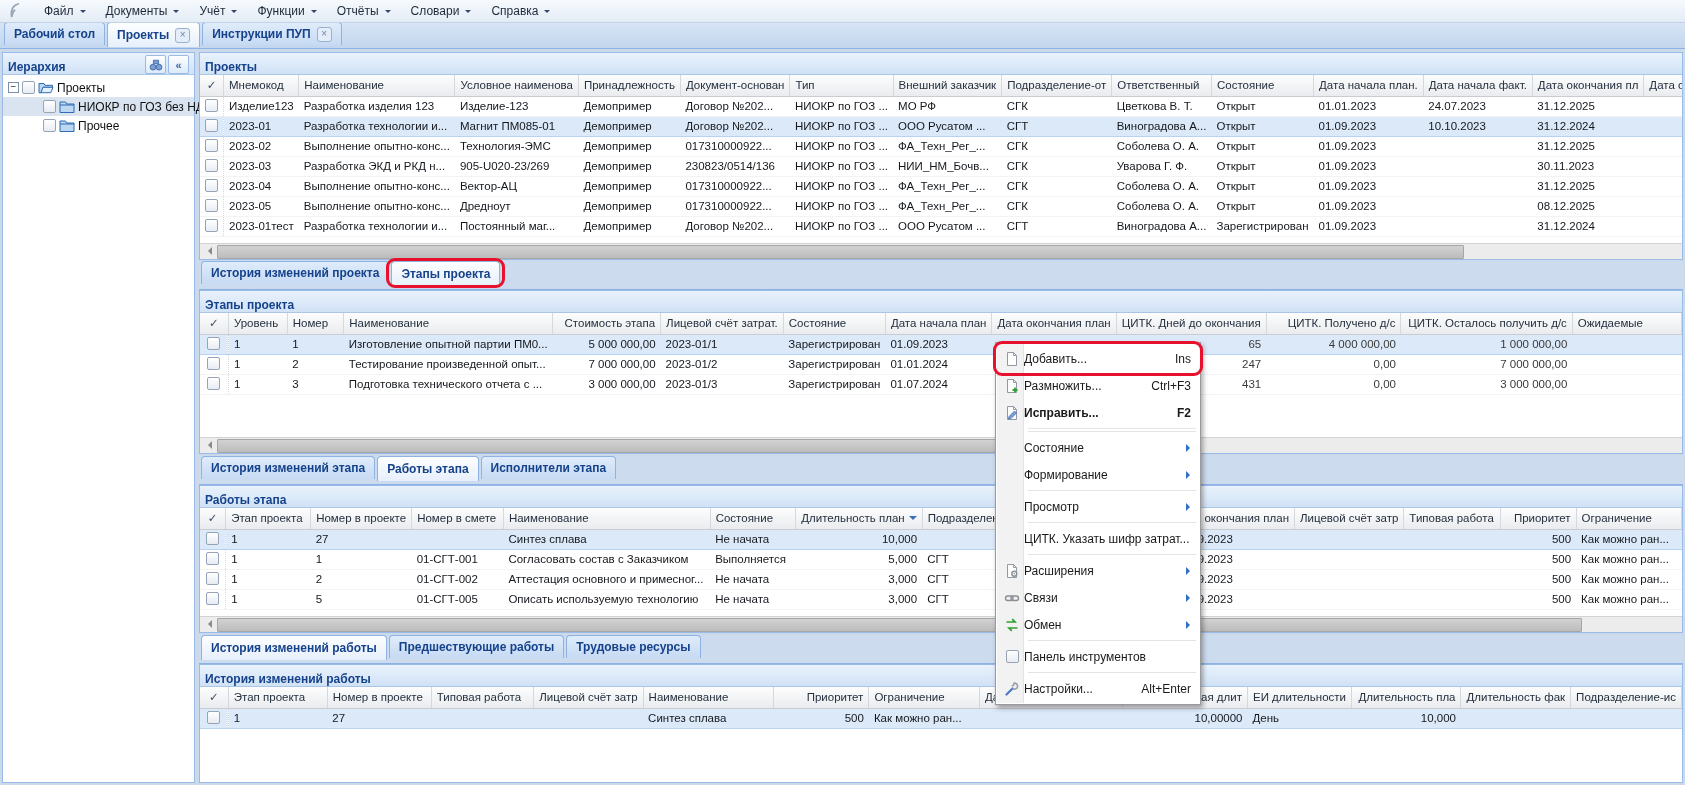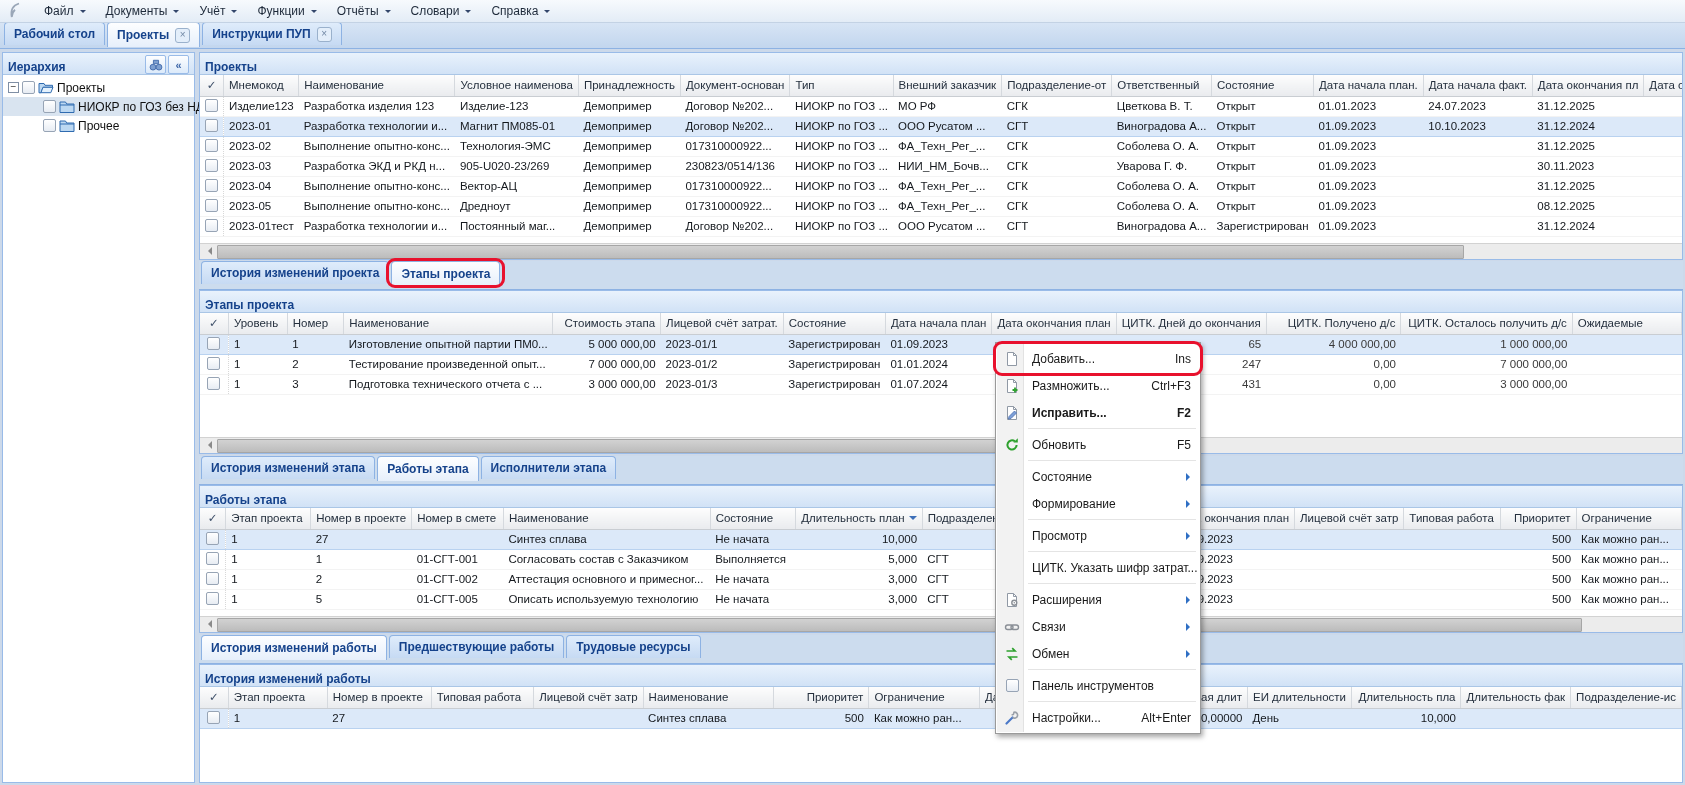--- a/index.html
+++ b/index.html
@@ -55,21 +55,21 @@
   .hs-btn{position:absolute;left:0;top:0;width:16px;height:14px;display:flex;align-items:center;justify-content:center}
   .tri-l{width:0;height:0;border:4px solid transparent;border-right-color:#8a8a8a}
   .thumb{position:absolute;left:17px;top:1px;height:12px;background:linear-gradient(#d2d2d2,#bcbcbc);
          border:1px solid #a6a6a6;border-radius:1px}
   
   .cmenu{position:absolute;left:995px;top:342px;width:202px;background:#fff;border:1px solid #9a9a9a;
          box-shadow:2px 3px 5px rgba(0,0,0,.35);padding:2px 1px;z-index:50}
   .cmenu::before{content:"";position:absolute;left:1px;top:1px;bottom:1px;width:26px;background:#f2f2f2;border-right:1px solid #e2e2e2}
   .ci{position:relative;display:flex;align-items:center;height:27px;padding:0 8px 0 3px;color:#1a1a1a}
   .cicon{width:24px;min-width:24px;display:flex;align-items:center;justify-content:center}
-  .clbl{margin-left:8px;white-space:nowrap}
+  .clbl{white-space:nowrap}
   .csc{margin-left:auto;padding-left:14px;white-space:nowrap}
   .ci.b .clbl,.ci.b .csc{font-weight:bold}
   .carr{position:absolute;right:5px;width:0;height:0;border:4px solid transparent;border-left-color:#2f6fc4}
   .csep{height:1px;background:#e4e4e4;margin:2px 3px 2px 31px}
   
   .ringed{position:relative}
   .ringed::after{content:"";position:absolute;inset:-4px -4px;border:3px solid var(--annotation);
                  border-radius:9px;pointer-events:none;z-index:60}
   .tab.ringed::after{inset:-4px -6px -2px -6px}
 </style>
@@ -673,30 +673,20 @@
         <svg width="16" height="16" viewBox="0 0 16 16">
           <path d="M3.5 1.5h6l3 3v10h-9z" fill="#fff" stroke="#9099a5"></path>
           <path d="M9.5 1.5v3h3" fill="none" stroke="#9099a5"></path>
           <path d="M5 11.5l5.5-5.5 2 2-5.5 5.5-2.6.6z" fill="#7d9fd6" stroke="#4a6fb0" stroke-width="0.8"></path>
         </svg>
       </span>
       <span class="clbl">Исправить...</span>
       <span class="csc">F2</span>
     </div>
     <div class="csep"></div>
-    <div class="ci">
-      <span class="cicon">
-        <svg width="16" height="16" viewBox="0 0 16 16">
-          <path d="M12.6 8a4.6 4.6 0 1 1-1.7-3.6" fill="none" stroke="#2ea12e" stroke-width="2"></path>
-          <path d="M13.8 1.2v4.4h-4.4z" fill="#2ea12e"></path>
-        </svg>
-      </span>
-      <span class="clbl">Обновить</span>
-      <span class="csc">F5</span>
-    </div>
     <div class="csep"></div>
     <div class="ci">
       <span class="cicon"></span>
       <span class="clbl">Состояние</span>
       <span class="carr"></span>
     </div>
     <div class="ci">
       <span class="cicon"></span>
       <span class="clbl">Формирование</span>
       <span class="carr"></span>

